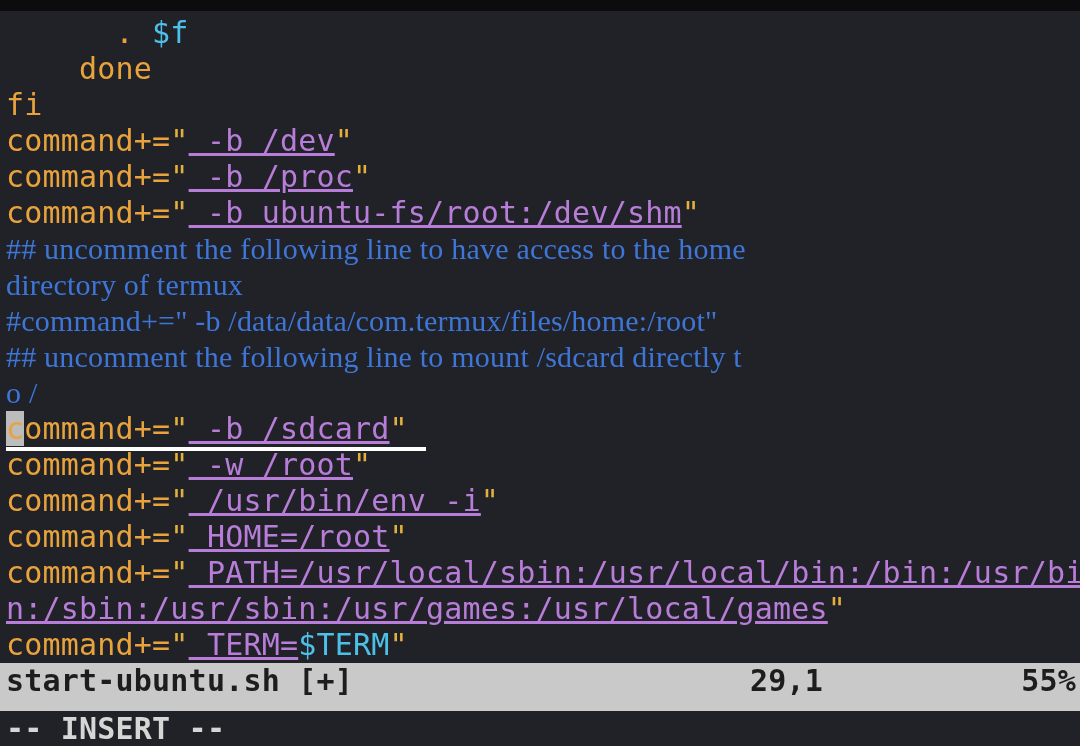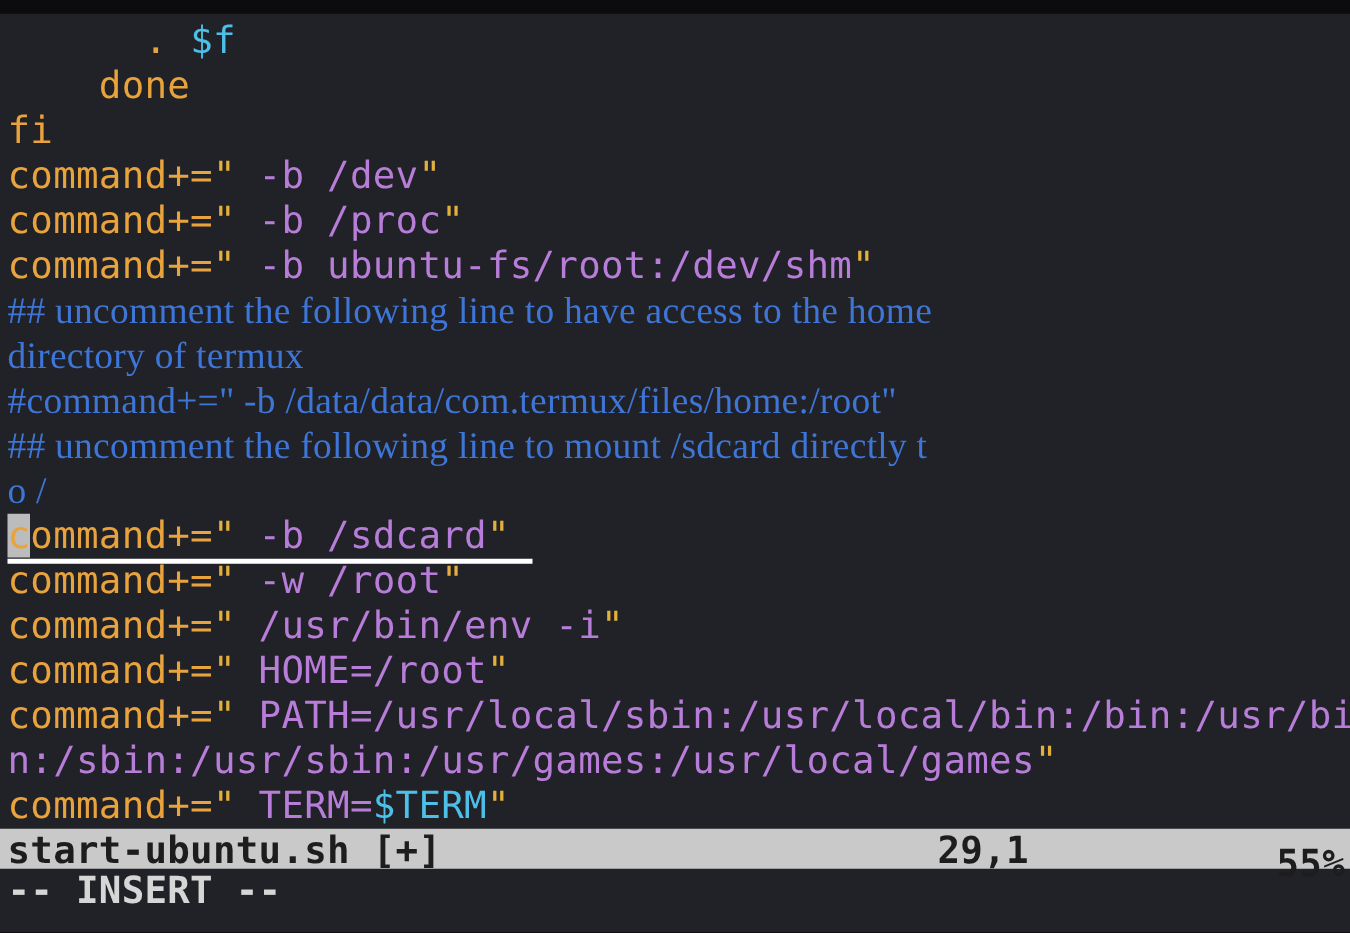--- a/index.html
+++ b/index.html
@@ -22,36 +22,36 @@
     white-space: pre;
   }
   .row { height: 36px; white-space: pre; }
   .inner { display: inline-block; height: 36px; }
   .inner.underlined {
     border-bottom: 4px solid var(--underline, #fff);
     padding-right: 18px;
   }
   .c-kw  { color: var(--kw); }
   .c-q   { color: var(--q); }
-  .c-str { color: var(--str); }
+  .c-str { color: var(--str); text-decoration: underline; }
   .c-com { color: var(--com); font-family: Liberation Serif, serif; }
   .c-var { color: var(--var); }
   .c-fg  { color: var(--fg); }
   .cursor { background: var(--cursor, #bcbcbc); }
   .statusline {
     position: relative;
-    height: 32px;
+    height: 48px;
     background: var(--sbg, #c9c9c9);
     color: var(--sfg, #1d1d1d);
     font-weight: bold;
     white-space: pre;
   }
   .statusline .filename { position: absolute; left: 6px; top: 0; }
   .statusline .ruler    { position: absolute; left: 750px; top: 0; }
-  .statusline .percent  { position: absolute; right: 4px; top: 11px; }
+  .statusline .percent  { position: absolute; right: 4px; top: 0; }
   .modeline {
     height: 36px;
     padding-left: 6px;
     color: var(--mode, #d6d6d6);
     font-weight: bold;
     white-space: pre;
   }
 </style>
 </head>
 <body>

